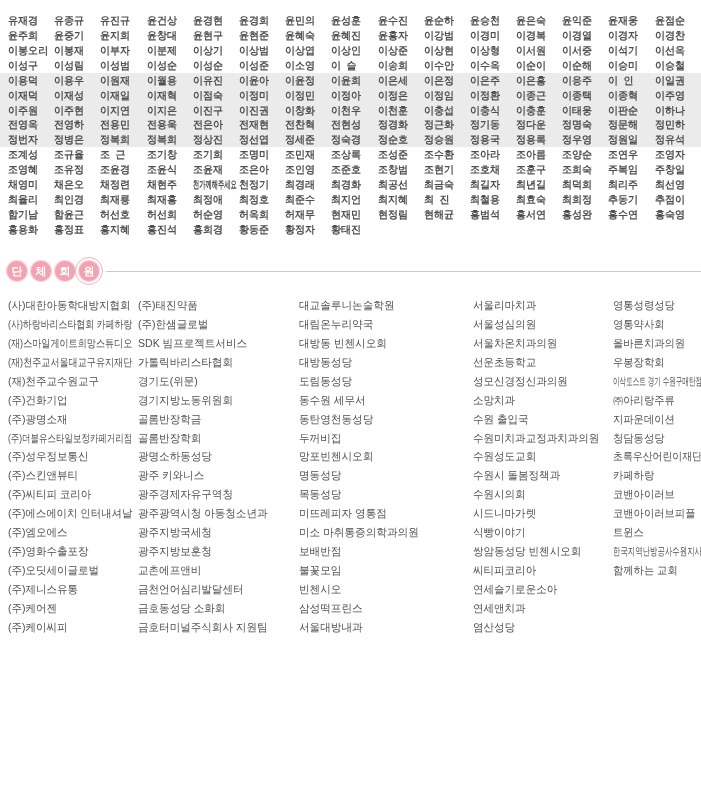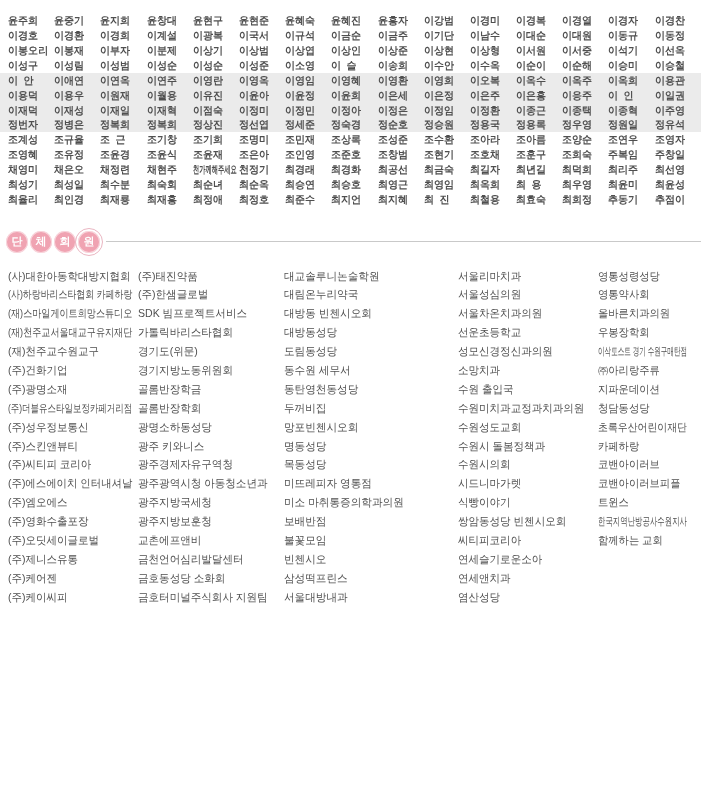--- a/index.html
+++ b/index.html
@@ -31,67 +31,67 @@
     border:1px solid #eab6c2;margin-left:-3px;
     display:flex;align-items:center;justify-content:center;
   }
   .badge-ring .badge-circle{margin-right:0;}
   .badge-line{flex:1 1 auto;height:0;border-top:1px solid #c9c9c9;margin-left:3px;}
   
   .org-section{display:flex;padding:12px 0 0 8px;}
   .org-col{flex:0 0 auto;}
   .org-col:nth-child(1){width:130px;}
   .org-col:nth-child(2){width:146px;}
-  .org-col:nth-child(3){width:174px;}
+  .org-col:nth-child(3){width:174px;margin-left:15px;}
   .org-col:nth-child(4){width:140px;}
   .org-col:nth-child(5){width:95px;}
   .org-item{
     height:18.9px;line-height:18.9px;font-size:11px;font-weight:500;
     white-space:pre;overflow:visible;
   }
 </style>
 </head>
 <body>
 
 <div class="member-grid">
+    <div class="name-row">
+      <div class="name-cell" style="transform-origin: left center; transform: scaleX(0.956522);">유재경</div>
+      <div class="name-cell" style="transform-origin: left center; transform: scaleX(0.956522);">유종규</div>
+      <div class="name-cell" style="transform-origin: left center; transform: scaleX(0.956522);">유진규</div>
+      <div class="name-cell" style="transform-origin: left center; transform: scaleX(0.956522);">윤건상</div>
+      <div class="name-cell" style="transform-origin: left center; transform: scaleX(0.956522);">윤경현</div>
+      <div class="name-cell" style="transform-origin: left center; transform: scaleX(0.956522);">윤경희</div>
+      <div class="name-cell" style="transform-origin: left center; transform: scaleX(0.956522);">윤민의</div>
+      <div class="name-cell" style="transform-origin: left center; transform: scaleX(0.956522);">윤성훈</div>
+      <div class="name-cell" style="transform-origin: left center; transform: scaleX(0.956522);">윤수진</div>
+      <div class="name-cell" style="transform-origin: left center; transform: scaleX(0.956522);">윤순하</div>
+      <div class="name-cell" style="transform-origin: left center; transform: scaleX(0.956522);">윤승천</div>
+      <div class="name-cell" style="transform-origin: left center; transform: scaleX(0.956522);">윤은숙</div>
+      <div class="name-cell" style="transform-origin: left center; transform: scaleX(0.956522);">윤익준</div>
+      <div class="name-cell" style="transform-origin: left center; transform: scaleX(0.956522);">윤재웅</div>
+      <div class="name-cell" style="transform-origin: left center; transform: scaleX(0.956522);">윤점순</div>
+    </div>
     <div class="name-row">
       <div class="name-cell" style="transform-origin: left center; transform: scaleX(0.956522);">윤주희</div>
       <div class="name-cell" style="transform-origin: left center; transform: scaleX(0.956522);">윤중기</div>
       <div class="name-cell" style="transform-origin: left center; transform: scaleX(0.956522);">윤지희</div>
       <div class="name-cell" style="transform-origin: left center; transform: scaleX(0.956522);">윤창대</div>
       <div class="name-cell" style="transform-origin: left center; transform: scaleX(0.956522);">윤현구</div>
       <div class="name-cell" style="transform-origin: left center; transform: scaleX(0.956522);">윤현준</div>
       <div class="name-cell" style="transform-origin: left center; transform: scaleX(0.956522);">윤혜숙</div>
       <div class="name-cell" style="transform-origin: left center; transform: scaleX(0.956522);">윤혜진</div>
       <div class="name-cell" style="transform-origin: left center; transform: scaleX(0.956522);">윤홍자</div>
       <div class="name-cell" style="transform-origin: left center; transform: scaleX(0.956522);">이강범</div>
       <div class="name-cell" style="transform-origin: left center; transform: scaleX(0.956522);">이경미</div>
       <div class="name-cell" style="transform-origin: left center; transform: scaleX(0.956522);">이경복</div>
       <div class="name-cell" style="transform-origin: left center; transform: scaleX(0.956522);">이경열</div>
       <div class="name-cell" style="transform-origin: left center; transform: scaleX(0.956522);">이경자</div>
       <div class="name-cell" style="transform-origin: left center; transform: scaleX(0.956522);">이경찬</div>
     </div>
     <div class="name-row">
-      <div class="name-cell" style="transform-origin: left center; transform: scaleX(0.956522);">이경호</div>
-      <div class="name-cell" style="transform-origin: left center; transform: scaleX(0.956522);">이경환</div>
-      <div class="name-cell" style="transform-origin: left center; transform: scaleX(0.956522);">이경희</div>
-      <div class="name-cell" style="transform-origin: left center; transform: scaleX(0.956522);">이계설</div>
-      <div class="name-cell" style="transform-origin: left center; transform: scaleX(0.956522);">이광복</div>
-      <div class="name-cell" style="transform-origin: left center; transform: scaleX(0.956522);">이국서</div>
-      <div class="name-cell" style="transform-origin: left center; transform: scaleX(0.956522);">이규석</div>
-      <div class="name-cell" style="transform-origin: left center; transform: scaleX(0.956522);">이금순</div>
-      <div class="name-cell" style="transform-origin: left center; transform: scaleX(0.956522);">이금주</div>
-      <div class="name-cell" style="transform-origin: left center; transform: scaleX(0.956522);">이기단</div>
-      <div class="name-cell" style="transform-origin: left center; transform: scaleX(0.956522);">이남수</div>
-      <div class="name-cell" style="transform-origin: left center; transform: scaleX(0.956522);">이대순</div>
-      <div class="name-cell" style="transform-origin: left center; transform: scaleX(0.956522);">이대원</div>
-      <div class="name-cell" style="transform-origin: left center; transform: scaleX(0.956522);">이동규</div>
-      <div class="name-cell" style="transform-origin: left center; transform: scaleX(0.956522);">이동정</div>
-    </div>
-    <div class="name-row">
       <div class="name-cell" style="transform-origin: left center; transform: scaleX(0.956522);">이봉오리</div>
       <div class="name-cell" style="transform-origin: left center; transform: scaleX(0.956522);">이봉재</div>
       <div class="name-cell" style="transform-origin: left center; transform: scaleX(0.956522);">이부자</div>
       <div class="name-cell" style="transform-origin: left center; transform: scaleX(0.956522);">이분제</div>
       <div class="name-cell" style="transform-origin: left center; transform: scaleX(0.956522);">이상기</div>
       <div class="name-cell" style="transform-origin: left center; transform: scaleX(0.956522);">이상범</div>
       <div class="name-cell" style="transform-origin: left center; transform: scaleX(0.956522);">이상엽</div>
       <div class="name-cell" style="transform-origin: left center; transform: scaleX(0.956522);">이상인</div>
       <div class="name-cell" style="transform-origin: left center; transform: scaleX(0.956522);">이상준</div>
       <div class="name-cell" style="transform-origin: left center; transform: scaleX(0.956522);">이상현</div>
@@ -110,37 +110,20 @@
       <div class="name-cell" style="transform-origin: left center; transform: scaleX(0.956522);">이성준</div>
       <div class="name-cell" style="transform-origin: left center; transform: scaleX(0.956522);">이소영</div>
       <div class="name-cell" style="transform-origin: left center; transform: scaleX(0.956522);">이  슬</div>
       <div class="name-cell" style="transform-origin: left center; transform: scaleX(0.956522);">이송희</div>
       <div class="name-cell" style="transform-origin: left center; transform: scaleX(0.956522);">이수안</div>
       <div class="name-cell" style="transform-origin: left center; transform: scaleX(0.956522);">이수옥</div>
       <div class="name-cell" style="transform-origin: left center; transform: scaleX(0.956522);">이순이</div>
       <div class="name-cell" style="transform-origin: left center; transform: scaleX(0.956522);">이순해</div>
       <div class="name-cell" style="transform-origin: left center; transform: scaleX(0.956522);">이승미</div>
       <div class="name-cell" style="transform-origin: left center; transform: scaleX(0.956522);">이승철</div>
-    </div>
-    <div class="name-row shaded">
-      <div class="name-cell" style="transform-origin: left center; transform: scaleX(0.956522);">이  안</div>
-      <div class="name-cell" style="transform-origin: left center; transform: scaleX(0.956522);">이애연</div>
-      <div class="name-cell" style="transform-origin: left center; transform: scaleX(0.956522);">이연옥</div>
-      <div class="name-cell" style="transform-origin: left center; transform: scaleX(0.956522);">이연주</div>
-      <div class="name-cell" style="transform-origin: left center; transform: scaleX(0.956522);">이영란</div>
-      <div class="name-cell" style="transform-origin: left center; transform: scaleX(0.956522);">이영옥</div>
-      <div class="name-cell" style="transform-origin: left center; transform: scaleX(0.956522);">이영임</div>
-      <div class="name-cell" style="transform-origin: left center; transform: scaleX(0.956522);">이영혜</div>
-      <div class="name-cell" style="transform-origin: left center; transform: scaleX(0.956522);">이영환</div>
-      <div class="name-cell" style="transform-origin: left center; transform: scaleX(0.956522);">이영희</div>
-      <div class="name-cell" style="transform-origin: left center; transform: scaleX(0.956522);">이오복</div>
-      <div class="name-cell" style="transform-origin: left center; transform: scaleX(0.956522);">이옥수</div>
-      <div class="name-cell" style="transform-origin: left center; transform: scaleX(0.956522);">이옥주</div>
-      <div class="name-cell" style="transform-origin: left center; transform: scaleX(0.956522);">이옥희</div>
-      <div class="name-cell" style="transform-origin: left center; transform: scaleX(0.956522);">이용관</div>
     </div>
     <div class="name-row shaded">
       <div class="name-cell" style="transform-origin: left center; transform: scaleX(0.956522);">이용덕</div>
       <div class="name-cell" style="transform-origin: left center; transform: scaleX(0.956522);">이용우</div>
       <div class="name-cell" style="transform-origin: left center; transform: scaleX(0.956522);">이원재</div>
       <div class="name-cell" style="transform-origin: left center; transform: scaleX(0.956522);">이월용</div>
       <div class="name-cell" style="transform-origin: left center; transform: scaleX(0.956522);">이유진</div>
       <div class="name-cell" style="transform-origin: left center; transform: scaleX(0.956522);">이윤아</div>
       <div class="name-cell" style="transform-origin: left center; transform: scaleX(0.956522);">이윤정</div>
       <div class="name-cell" style="transform-origin: left center; transform: scaleX(0.956522);">이윤희</div>
@@ -163,20 +146,54 @@
       <div class="name-cell" style="transform-origin: left center; transform: scaleX(0.956522);">이정아</div>
       <div class="name-cell" style="transform-origin: left center; transform: scaleX(0.956522);">이정은</div>
       <div class="name-cell" style="transform-origin: left center; transform: scaleX(0.956522);">이정임</div>
       <div class="name-cell" style="transform-origin: left center; transform: scaleX(0.956522);">이정환</div>
       <div class="name-cell" style="transform-origin: left center; transform: scaleX(0.956522);">이종근</div>
       <div class="name-cell" style="transform-origin: left center; transform: scaleX(0.956522);">이종택</div>
       <div class="name-cell" style="transform-origin: left center; transform: scaleX(0.956522);">이종혁</div>
       <div class="name-cell" style="transform-origin: left center; transform: scaleX(0.956522);">이주영</div>
     </div>
     <div class="name-row shaded">
+      <div class="name-cell" style="transform-origin: left center; transform: scaleX(0.956522);">이주원</div>
+      <div class="name-cell" style="transform-origin: left center; transform: scaleX(0.956522);">이주현</div>
+      <div class="name-cell" style="transform-origin: left center; transform: scaleX(0.956522);">이지연</div>
+      <div class="name-cell" style="transform-origin: left center; transform: scaleX(0.956522);">이지은</div>
+      <div class="name-cell" style="transform-origin: left center; transform: scaleX(0.956522);">이진구</div>
+      <div class="name-cell" style="transform-origin: left center; transform: scaleX(0.956522);">이진권</div>
+      <div class="name-cell" style="transform-origin: left center; transform: scaleX(0.956522);">이창화</div>
+      <div class="name-cell" style="transform-origin: left center; transform: scaleX(0.956522);">이천우</div>
+      <div class="name-cell" style="transform-origin: left center; transform: scaleX(0.956522);">이천훈</div>
+      <div class="name-cell" style="transform-origin: left center; transform: scaleX(0.956522);">이충섭</div>
+      <div class="name-cell" style="transform-origin: left center; transform: scaleX(0.956522);">이충식</div>
+      <div class="name-cell" style="transform-origin: left center; transform: scaleX(0.956522);">이충훈</div>
+      <div class="name-cell" style="transform-origin: left center; transform: scaleX(0.956522);">이태웅</div>
+      <div class="name-cell" style="transform-origin: left center; transform: scaleX(0.956522);">이판순</div>
+      <div class="name-cell" style="transform-origin: left center; transform: scaleX(0.956522);">이하나</div>
+    </div>
+    <div class="name-row shaded">
+      <div class="name-cell" style="transform-origin: left center; transform: scaleX(0.956522);">전영옥</div>
+      <div class="name-cell" style="transform-origin: left center; transform: scaleX(0.956522);">전영하</div>
+      <div class="name-cell" style="transform-origin: left center; transform: scaleX(0.956522);">전용민</div>
+      <div class="name-cell" style="transform-origin: left center; transform: scaleX(0.956522);">전용욱</div>
+      <div class="name-cell" style="transform-origin: left center; transform: scaleX(0.956522);">전은아</div>
+      <div class="name-cell" style="transform-origin: left center; transform: scaleX(0.956522);">전재현</div>
+      <div class="name-cell" style="transform-origin: left center; transform: scaleX(0.956522);">전찬혁</div>
+      <div class="name-cell" style="transform-origin: left center; transform: scaleX(0.956522);">전현성</div>
+      <div class="name-cell" style="transform-origin: left center; transform: scaleX(0.956522);">정경화</div>
+      <div class="name-cell" style="transform-origin: left center; transform: scaleX(0.956522);">정근화</div>
+      <div class="name-cell" style="transform-origin: left center; transform: scaleX(0.956522);">정기동</div>
+      <div class="name-cell" style="transform-origin: left center; transform: scaleX(0.956522);">정다운</div>
+      <div class="name-cell" style="transform-origin: left center; transform: scaleX(0.956522);">정명숙</div>
+      <div class="name-cell" style="transform-origin: left center; transform: scaleX(0.956522);">정문해</div>
+      <div class="name-cell" style="transform-origin: left center; transform: scaleX(0.956522);">정민하</div>
+    </div>
+    <div class="name-row shaded">
       <div class="name-cell" style="transform-origin: left center; transform: scaleX(0.956522);">정번자</div>
       <div class="name-cell" style="transform-origin: left center; transform: scaleX(0.956522);">정병은</div>
       <div class="name-cell" style="transform-origin: left center; transform: scaleX(0.956522);">정복희</div>
       <div class="name-cell" style="transform-origin: left center; transform: scaleX(0.956522);">정복희</div>
       <div class="name-cell" style="transform-origin: left center; transform: scaleX(0.956522);">정상진</div>
       <div class="name-cell" style="transform-origin: left center; transform: scaleX(0.956522);">정선엽</div>
       <div class="name-cell" style="transform-origin: left center; transform: scaleX(0.956522);">정세준</div>
       <div class="name-cell" style="transform-origin: left center; transform: scaleX(0.956522);">정숙경</div>
       <div class="name-cell" style="transform-origin: left center; transform: scaleX(0.956522);">정순호</div>
       <div class="name-cell" style="transform-origin: left center; transform: scaleX(0.956522);">정승원</div>
@@ -231,52 +248,69 @@
       <div class="name-cell" style="transform-origin: left center; transform: scaleX(0.956522);">최경화</div>
       <div class="name-cell" style="transform-origin: left center; transform: scaleX(0.956522);">최공선</div>
       <div class="name-cell" style="transform-origin: left center; transform: scaleX(0.956522);">최금숙</div>
       <div class="name-cell" style="transform-origin: left center; transform: scaleX(0.956522);">최길자</div>
       <div class="name-cell" style="transform-origin: left center; transform: scaleX(0.956522);">최년길</div>
       <div class="name-cell" style="transform-origin: left center; transform: scaleX(0.956522);">최덕희</div>
       <div class="name-cell" style="transform-origin: left center; transform: scaleX(0.956522);">최리주</div>
       <div class="name-cell" style="transform-origin: left center; transform: scaleX(0.956522);">최선영</div>
     </div>
     <div class="name-row">
-      <div class="name-cell" style="transform-origin: left center; transform: scaleX(0.956522);">최성기</div>
-      <div class="name-cell" style="transform-origin: left center; transform: scaleX(0.956522);">최성일</div>
-      <div class="name-cell" style="transform-origin: left center; transform: scaleX(0.956522);">최수분</div>
-      <div class="name-cell" style="transform-origin: left center; transform: scaleX(0.956522);">최숙회</div>
-      <div class="name-cell" style="transform-origin: left center; transform: scaleX(0.956522);">최순녀</div>
-      <div class="name-cell" style="transform-origin: left center; transform: scaleX(0.956522);">최순옥</div>
-      <div class="name-cell" style="transform-origin: left center; transform: scaleX(0.956522);">최승연</div>
-      <div class="name-cell" style="transform-origin: left center; transform: scaleX(0.956522);">최승호</div>
-      <div class="name-cell" style="transform-origin: left center; transform: scaleX(0.956522);">최영근</div>
-      <div class="name-cell" style="transform-origin: left center; transform: scaleX(0.956522);">최영임</div>
-      <div class="name-cell" style="transform-origin: left center; transform: scaleX(0.956522);">최옥희</div>
-      <div class="name-cell" style="transform-origin: left center; transform: scaleX(0.956522);">최  용</div>
-      <div class="name-cell" style="transform-origin: left center; transform: scaleX(0.956522);">최우영</div>
-      <div class="name-cell" style="transform-origin: left center; transform: scaleX(0.956522);">최윤미</div>
-      <div class="name-cell" style="transform-origin: left center; transform: scaleX(0.956522);">최윤성</div>
-    </div>
-    <div class="name-row">
       <div class="name-cell" style="transform-origin: left center; transform: scaleX(0.956522);">최율리</div>
       <div class="name-cell" style="transform-origin: left center; transform: scaleX(0.956522);">최인경</div>
       <div class="name-cell" style="transform-origin: left center; transform: scaleX(0.956522);">최재룡</div>
       <div class="name-cell" style="transform-origin: left center; transform: scaleX(0.956522);">최재홍</div>
       <div class="name-cell" style="transform-origin: left center; transform: scaleX(0.956522);">최정애</div>
       <div class="name-cell" style="transform-origin: left center; transform: scaleX(0.956522);">최정호</div>
       <div class="name-cell" style="transform-origin: left center; transform: scaleX(0.956522);">최준수</div>
       <div class="name-cell" style="transform-origin: left center; transform: scaleX(0.956522);">최지언</div>
       <div class="name-cell" style="transform-origin: left center; transform: scaleX(0.956522);">최지혜</div>
       <div class="name-cell" style="transform-origin: left center; transform: scaleX(0.956522);">최  진</div>
       <div class="name-cell" style="transform-origin: left center; transform: scaleX(0.956522);">최철용</div>
       <div class="name-cell" style="transform-origin: left center; transform: scaleX(0.956522);">최효숙</div>
       <div class="name-cell" style="transform-origin: left center; transform: scaleX(0.956522);">최희정</div>
       <div class="name-cell" style="transform-origin: left center; transform: scaleX(0.956522);">추동기</div>
       <div class="name-cell" style="transform-origin: left center; transform: scaleX(0.956522);">추점이</div>
+    </div>
+    <div class="name-row">
+      <div class="name-cell" style="transform-origin: left center; transform: scaleX(0.956522);">함기남</div>
+      <div class="name-cell" style="transform-origin: left center; transform: scaleX(0.956522);">함윤근</div>
+      <div class="name-cell" style="transform-origin: left center; transform: scaleX(0.956522);">허선호</div>
+      <div class="name-cell" style="transform-origin: left center; transform: scaleX(0.956522);">허선희</div>
+      <div class="name-cell" style="transform-origin: left center; transform: scaleX(0.956522);">허순영</div>
+      <div class="name-cell" style="transform-origin: left center; transform: scaleX(0.956522);">허옥희</div>
+      <div class="name-cell" style="transform-origin: left center; transform: scaleX(0.956522);">허재무</div>
+      <div class="name-cell" style="transform-origin: left center; transform: scaleX(0.956522);">현재민</div>
+      <div class="name-cell" style="transform-origin: left center; transform: scaleX(0.956522);">현정림</div>
+      <div class="name-cell" style="transform-origin: left center; transform: scaleX(0.956522);">현해균</div>
+      <div class="name-cell" style="transform-origin: left center; transform: scaleX(0.956522);">홍범석</div>
+      <div class="name-cell" style="transform-origin: left center; transform: scaleX(0.956522);">홍서연</div>
+      <div class="name-cell" style="transform-origin: left center; transform: scaleX(0.956522);">홍성완</div>
+      <div class="name-cell" style="transform-origin: left center; transform: scaleX(0.956522);">홍수연</div>
+      <div class="name-cell" style="transform-origin: left center; transform: scaleX(0.956522);">홍숙영</div>
+    </div>
+    <div class="name-row">
+      <div class="name-cell" style="transform-origin: left center; transform: scaleX(0.956522);">홍용화</div>
+      <div class="name-cell" style="transform-origin: left center; transform: scaleX(0.956522);">홍정표</div>
+      <div class="name-cell" style="transform-origin: left center; transform: scaleX(0.956522);">홍지혜</div>
+      <div class="name-cell" style="transform-origin: left center; transform: scaleX(0.956522);">홍진석</div>
+      <div class="name-cell" style="transform-origin: left center; transform: scaleX(0.956522);">홍희경</div>
+      <div class="name-cell" style="transform-origin: left center; transform: scaleX(0.956522);">황동준</div>
+      <div class="name-cell" style="transform-origin: left center; transform: scaleX(0.956522);">황정자</div>
+      <div class="name-cell" style="transform-origin: left center; transform: scaleX(0.956522);">황태진</div>
+      <div class="name-cell" style="transform-origin: left center; transform: scaleX(0.956522);"></div>
+      <div class="name-cell" style="transform-origin: left center; transform: scaleX(0.956522);"></div>
+      <div class="name-cell" style="transform-origin: left center; transform: scaleX(0.956522);"></div>
+      <div class="name-cell" style="transform-origin: left center; transform: scaleX(0.956522);"></div>
+      <div class="name-cell" style="transform-origin: left center; transform: scaleX(0.956522);"></div>
+      <div class="name-cell" style="transform-origin: left center; transform: scaleX(0.956522);"></div>
+      <div class="name-cell" style="transform-origin: left center; transform: scaleX(0.956522);"></div>
     </div>
   </div>
 
 <div class="badge-row">
   <span style="display:flex;align-items:center;">
       <span class="badge-circle">단</span>
       <span class="badge-circle">체</span>
       <span class="badge-circle">회</span>
       <span class="badge-ring">
         <span class="badge-circle">원</span>

